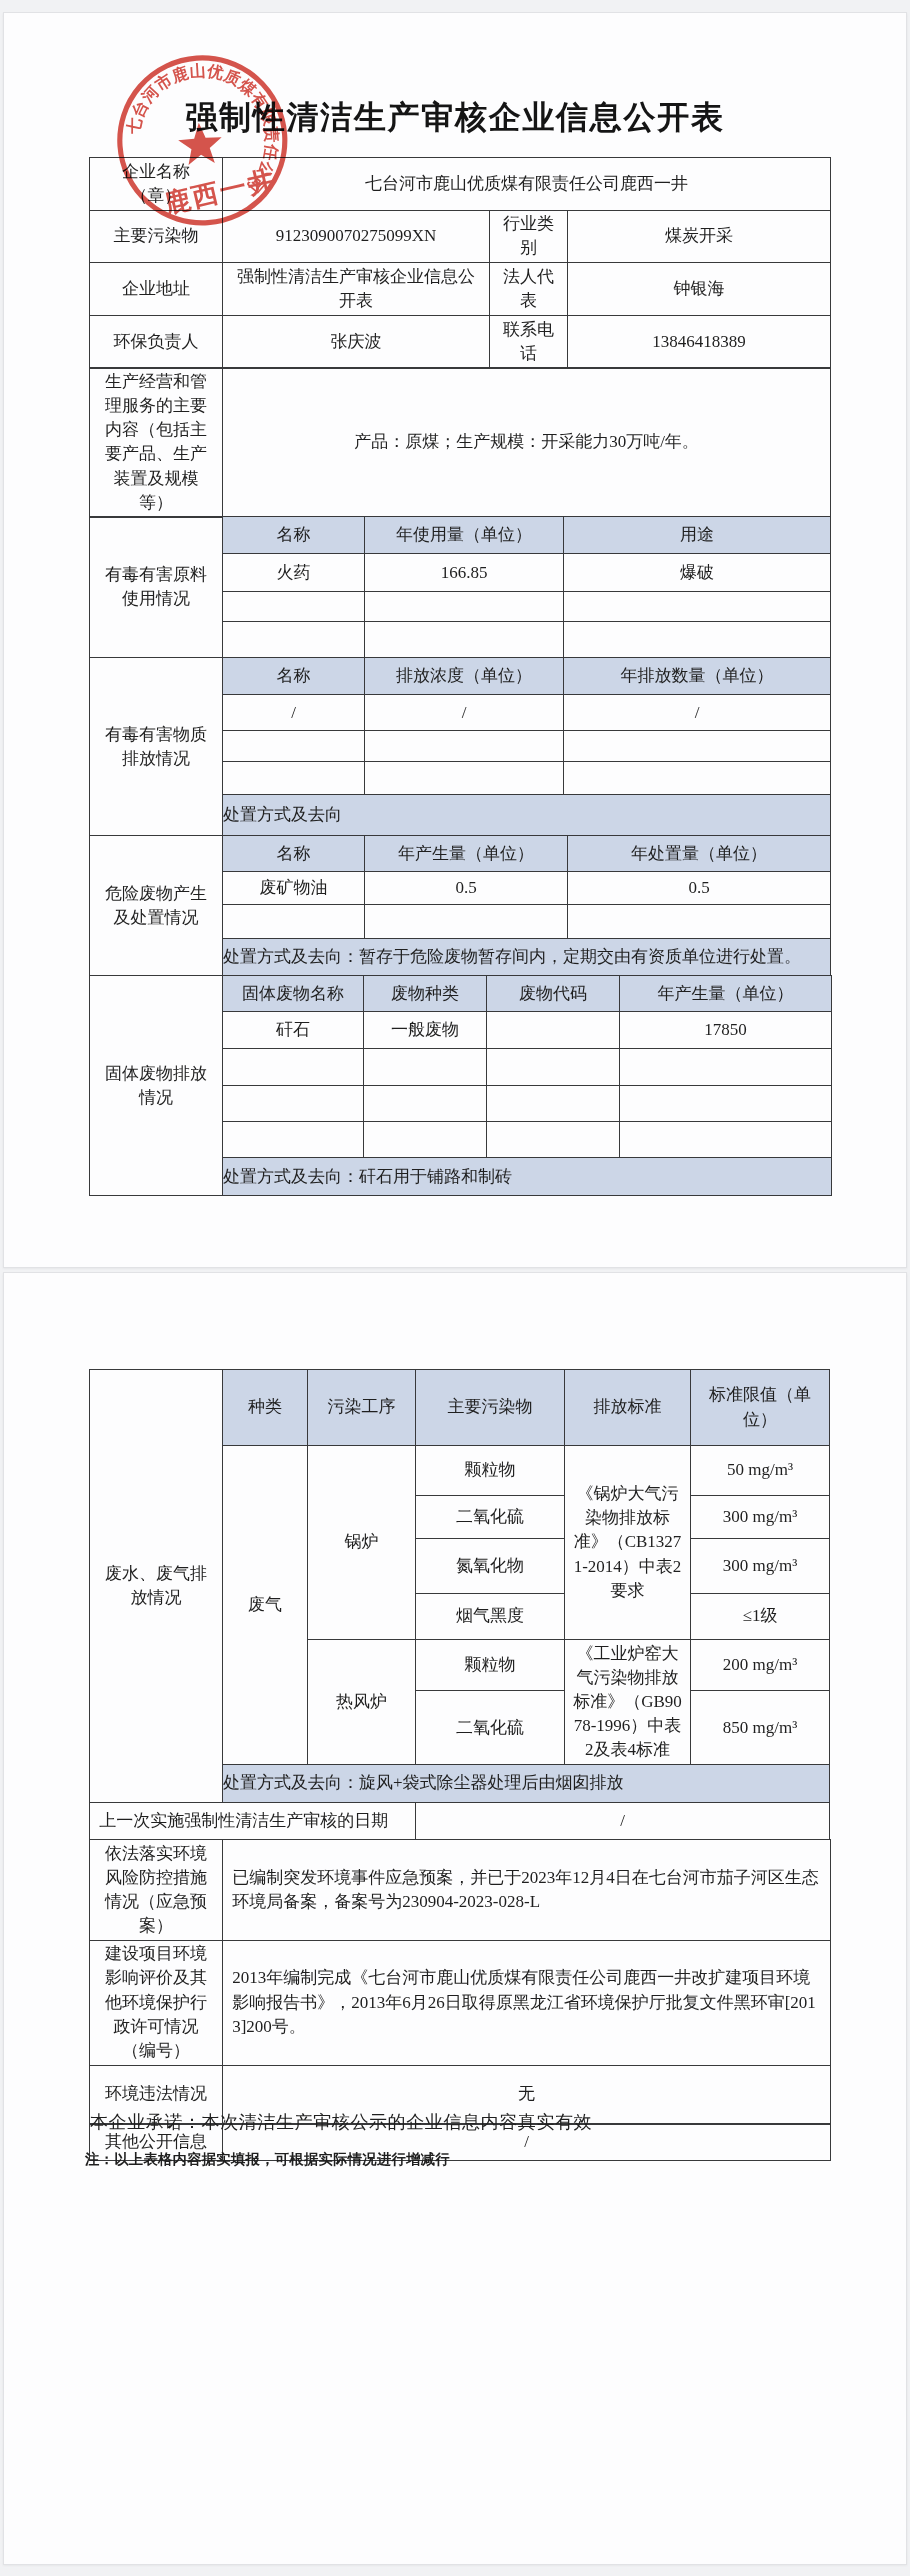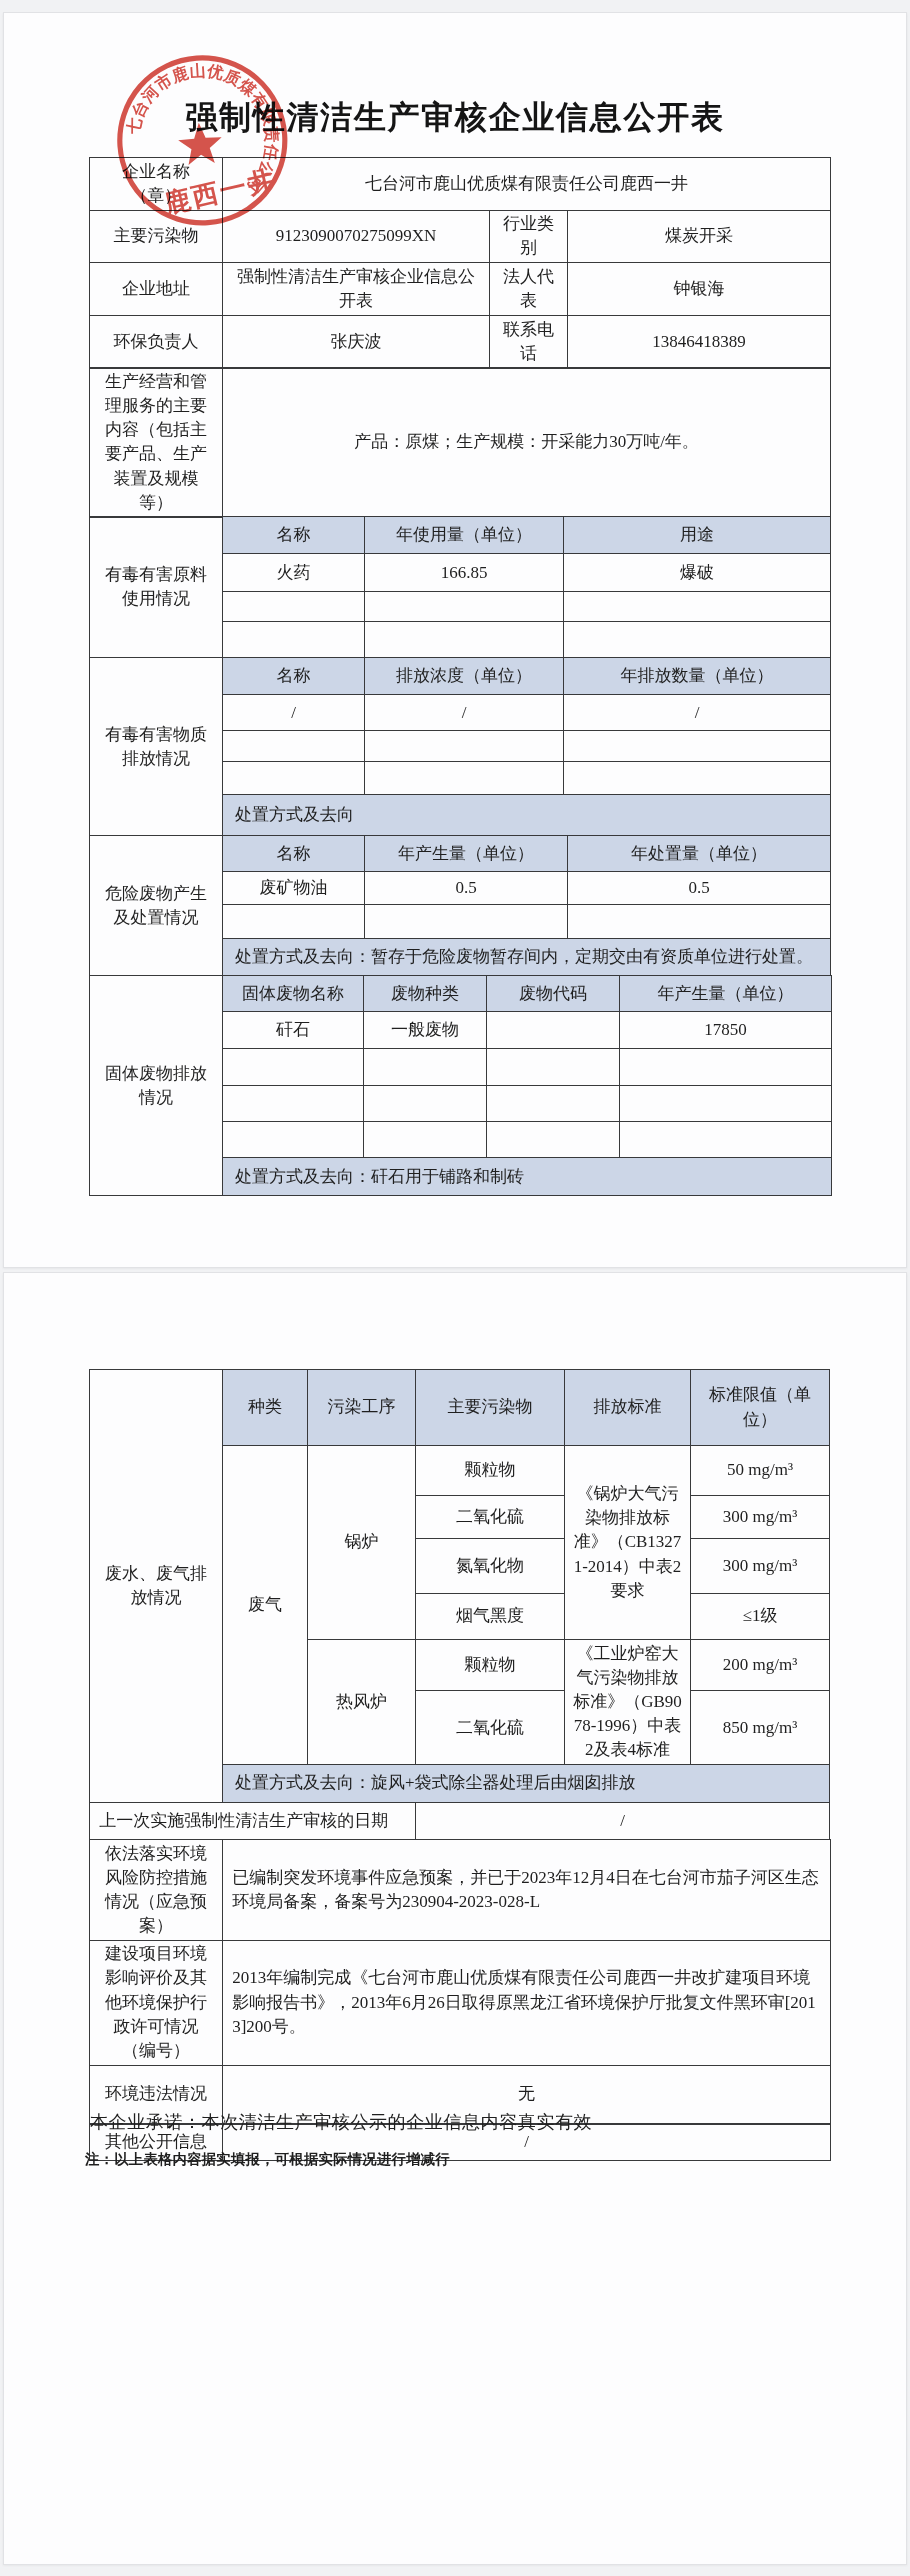--- a/index.html
+++ b/index.html
@@ -15,21 +15,21 @@
          font-size:32px;letter-spacing:1.7px;color:#151515;}
 
   .tblock{position:absolute;left:89px;width:742px;}
   #t1{top:157px;}
   #t2{top:1369px;}
   table{border-collapse:collapse;table-layout:fixed;width:741px;margin-top:-1.1px;}
   table:first-child{margin-top:0;}
   td{border:1.1px solid #38393b;font-size:17px;text-align:center;vertical-align:middle;
      padding:1.7px 5.7px;line-height:1.42;word-break:break-all;}
   td.lbl{padding:1.7px 7.5px;}
-  td.disposal{background:#ccd6e7;text-align:left;padding-left:12px;}
+  td.disposal{background:#ccd6e7;text-align:left;padding-left:0;}
   td.left{text-align:left;padding-left:9.2px;}
   td.hdr{background:#ccd6e7;padding:1.1px 1.1px;}
 
   .stamp{position:absolute;left:0;top:0;pointer-events:none;mix-blend-mode:multiply;opacity:.92;}
 
   .promise{position:absolute;left:90px;top:2110px;font-size:18px;letter-spacing:0.6px;}
   .note{position:absolute;left:85px;top:2150px;font-size:14.3px;font-weight:bold;letter-spacing:0.3px;}
 </style>
 </head>
 <body>

